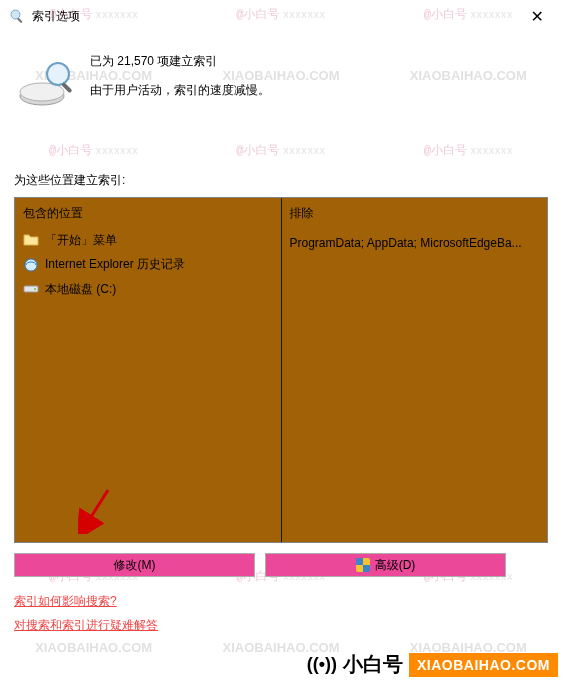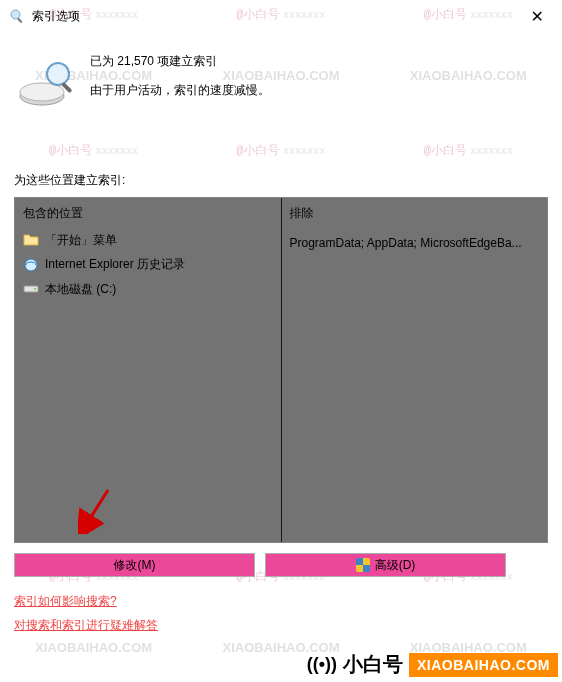--- a/index.html
+++ b/index.html
@@ -75,21 +75,21 @@
       line-height: 1.9;
     }
     .section-label {
       margin-top: 60px;
       margin-bottom: 8px;
     }
     .list-pane {
       display: flex;
       height: 346px;
       border: 1px solid #838383;
-      background: #737373;
+      background: #a16207;
       position: relative;
       z-index: 3;
     }
     .list-col {
       flex: 1;
       padding: 7px 8px;
       overflow: hidden;
     }
     .list-col + .list-col {
       border-left: 1px solid #0f172a;

